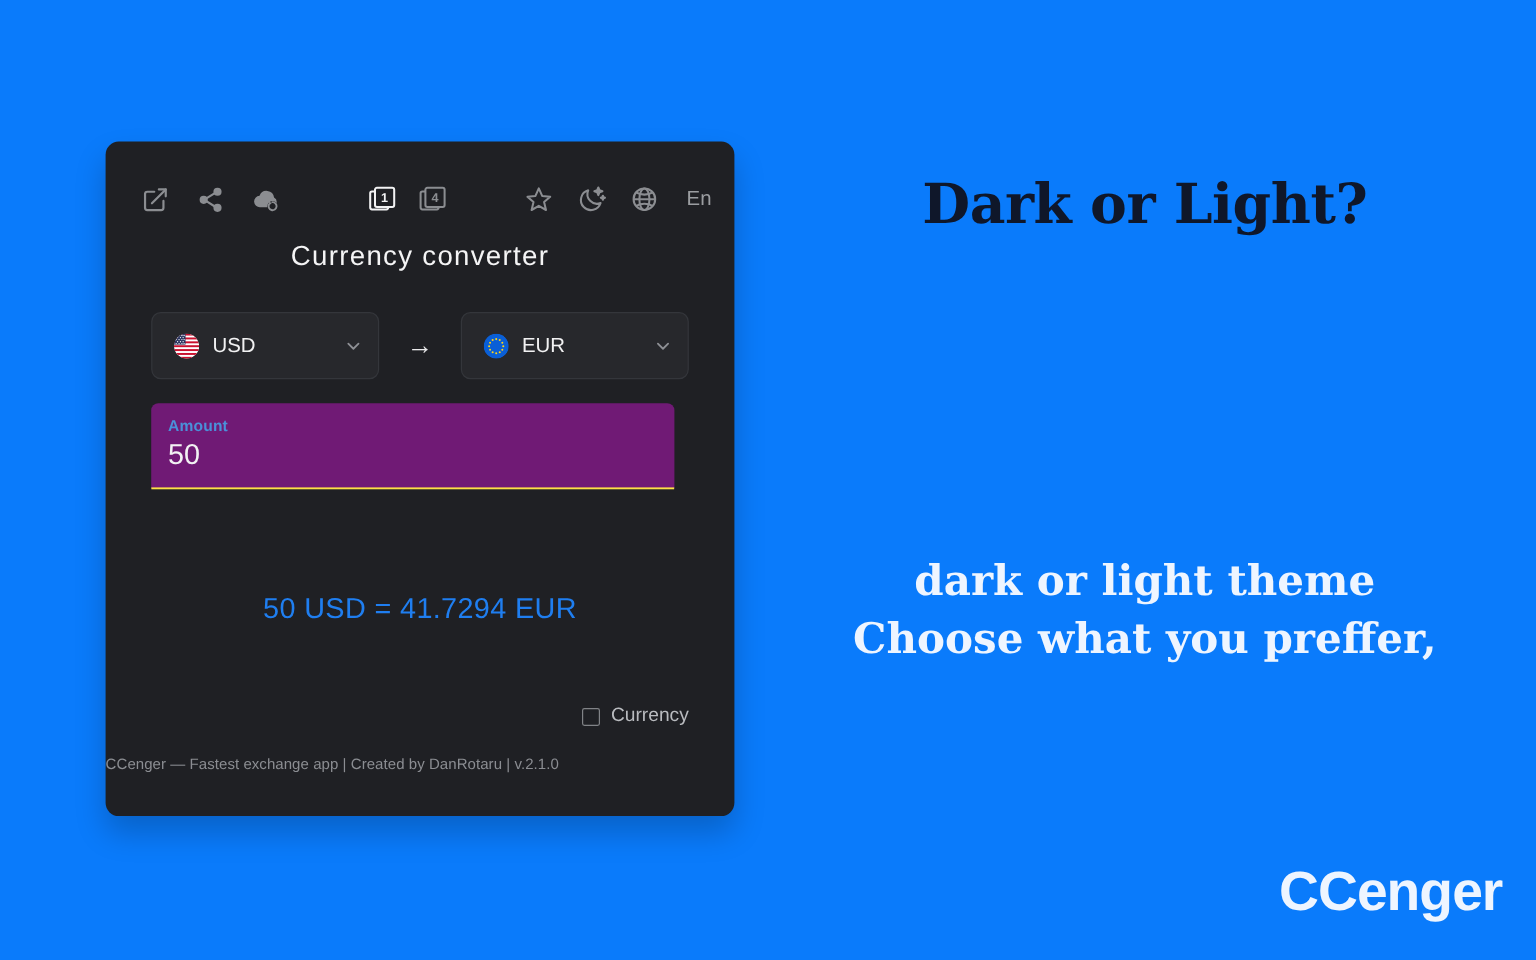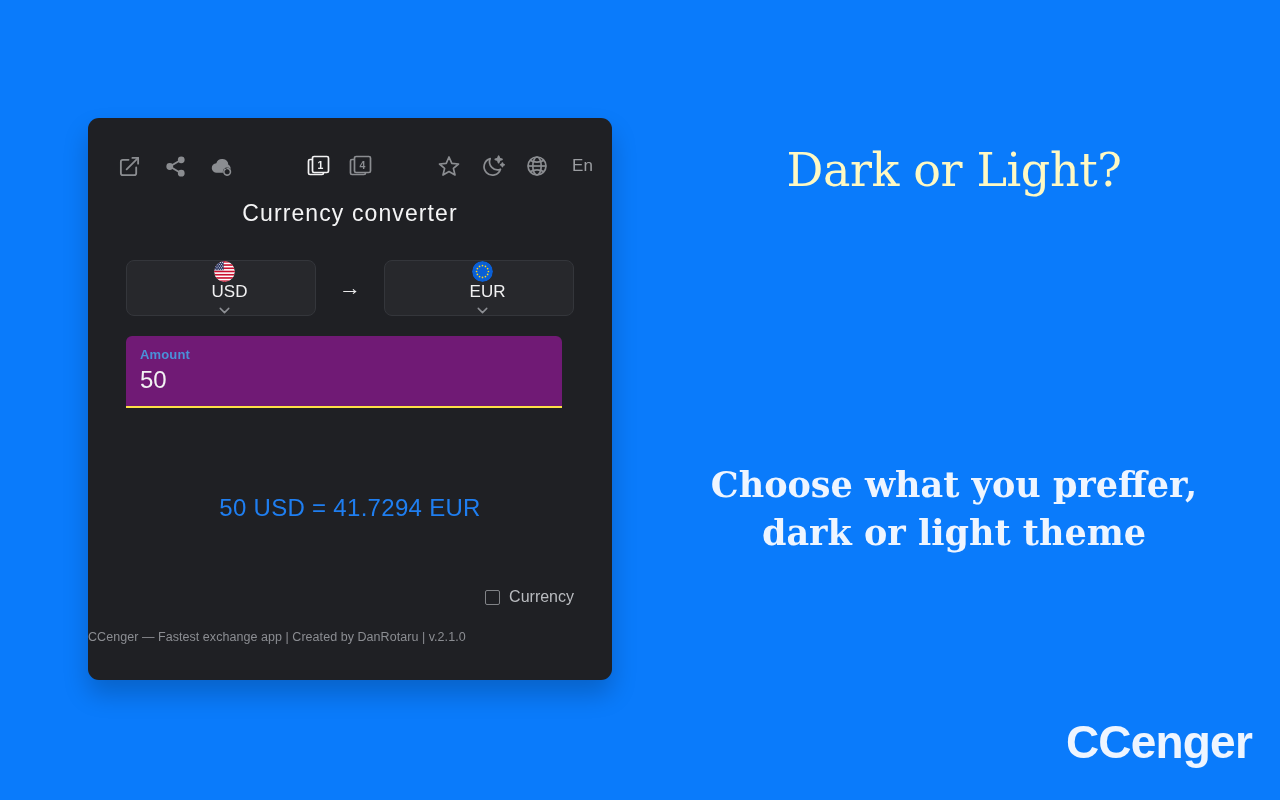--- a/index.html
+++ b/index.html
@@ -83,21 +83,20 @@
   .cur-select {
     width: 190px;
     height: 56px;
     background: #27282c;
     border: 1px solid #34363b;
     border-radius: 8px;
     display: flex;
     align-items: center;
     padding: 0 12px 0 18px;
     cursor: pointer;
-    flex-direction: column;
   }
   .flag {
     width: 21px; height: 21px;
     border-radius: 50%;
     flex: 0 0 21px;
     overflow: hidden;
     position: relative;
   }
   .cur-code {
     color: #f1f1f2;
@@ -184,24 +183,24 @@
     font-size: 12.5px;
     letter-spacing: .05px;
   }
 
   
   #promo-heading {
     position: absolute;
     left: 628px; top: 143px;
     width: 652px;
     text-align: center;
-    color: #fef9c3;
+    color: #0f172a;
     font-family: "DejaVu Serif", serif;
     font-size: 46px;
-    font-weight: normal;
+    font-weight: bold;
     letter-spacing: -0.4px;
   }
 
   #promo-sub {
     position: absolute;
     left: 628px; top: 461px;
     width: 652px;
     text-align: center;
     color: #eef5ff;
     font-family: "DejaVu Serif", serif;
@@ -395,17 +394,17 @@
     <span id="selection-label">Currency</span>
   </div>
 
   <div id="app-footer">CCenger — Fastest exchange app | Created by DanRotaru | v.2.1.0</div>
 
 </div>
 
 <div id="promo-heading">Dark or Light?</div>
 
 <div id="promo-sub">
+  <span class="ln">dark or light theme</span>
   <span class="ln">Choose what you preffer,</span>
-  <span class="ln">dark or light theme</span>
 </div>
 
 <div id="brand-logo">CCenger</div>
 
 </body></html>

